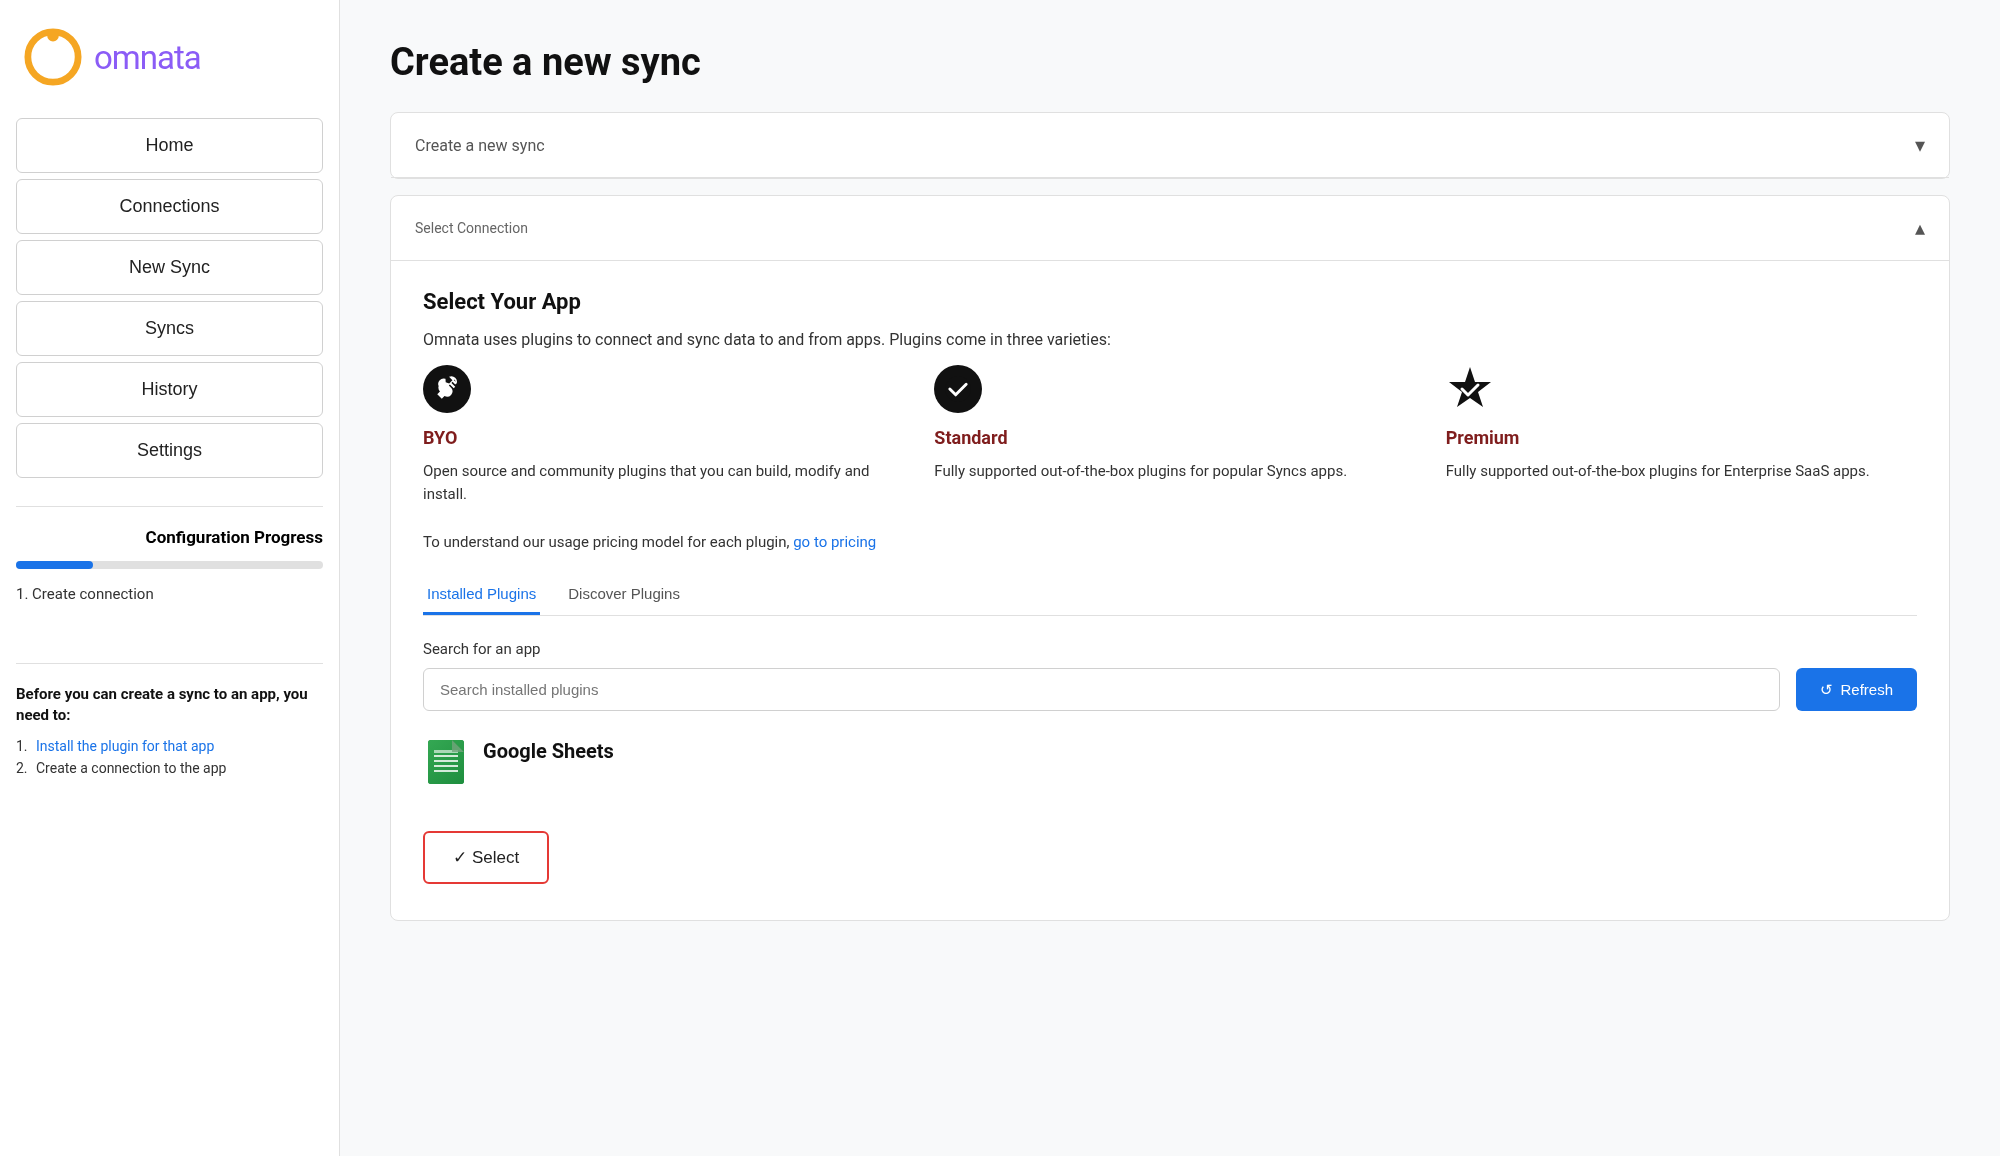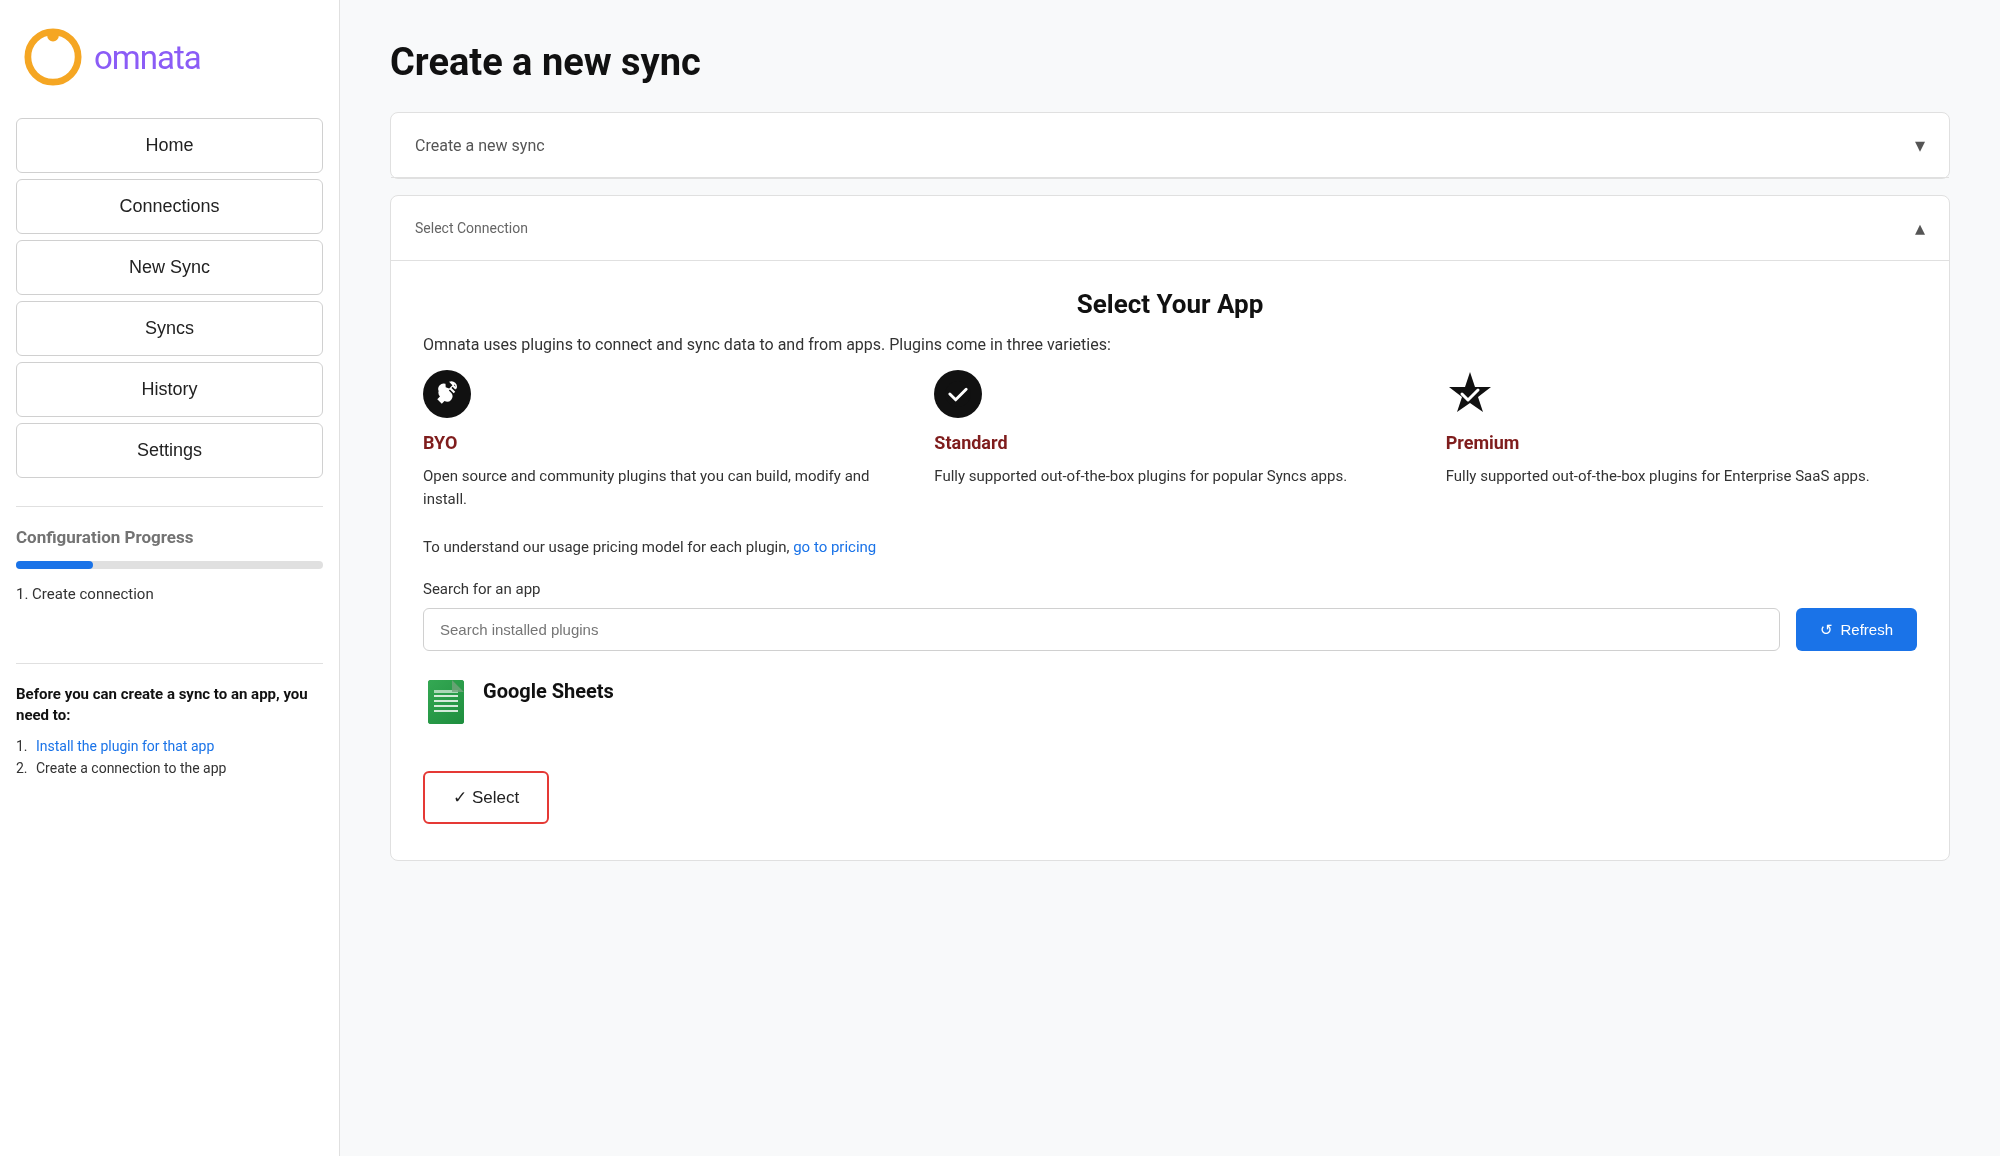--- a/index.html
+++ b/index.html
@@ -65,22 +65,23 @@
       margin: 20px 16px;
     }
 
     .config-section {
       padding: 0 16px 20px 16px;
     }
 
     .config-title {
       font-size: 17px;
       font-weight: 700;
-      color: #737373;
+      color: #000000;
       margin-bottom: 14px;
+      text-align: right;
     }
 
     .progress-bar-container {
       width: 100%;
       height: 8px;
       background: #e0e0e0;
       border-radius: 4px;
       margin-bottom: 16px;
     }
 
@@ -173,25 +174,24 @@
     .chevron-icon {
       font-size: 20px;
       color: #555;
     }
 
     .panel-body {
       padding: 28px 32px 36px 32px;
     }
 
     .section-title {
-      font-size: 26px;
+      font-size: 22px;
       font-weight: 700;
       color: #111;
       margin-bottom: 16px;
-      text-align: center;
     }
 
     .section-description {
       font-size: 16px;
       color: #333;
       margin-bottom: 16px;
     }
 
     
     .plugin-types {
@@ -471,20 +471,24 @@
           <div class="plugin-type-desc">Fully supported out-of-the-box plugins for Enterprise SaaS apps.</div>
         </div>
 
       </div>
 
       <p class="pricing-link-row">
         <span>To understand our usage pricing model for each plugin, </span>
         <a href="#">go to pricing</a>
       </p>
 
+      <div class="tabs-row">
+        <button class="tab active">Installed Plugins</button>
+        <button class="tab">Discover Plugins</button>
+      </div>
 
       <div class="search-label">Search for an app</div>
       <div class="search-row">
         <input type="text" class="search-input" placeholder="Search installed plugins" style="">
         <button class="refresh-btn">
           <span>↺</span>
           <span>Refresh</span>
         </button>
       </div>
 

